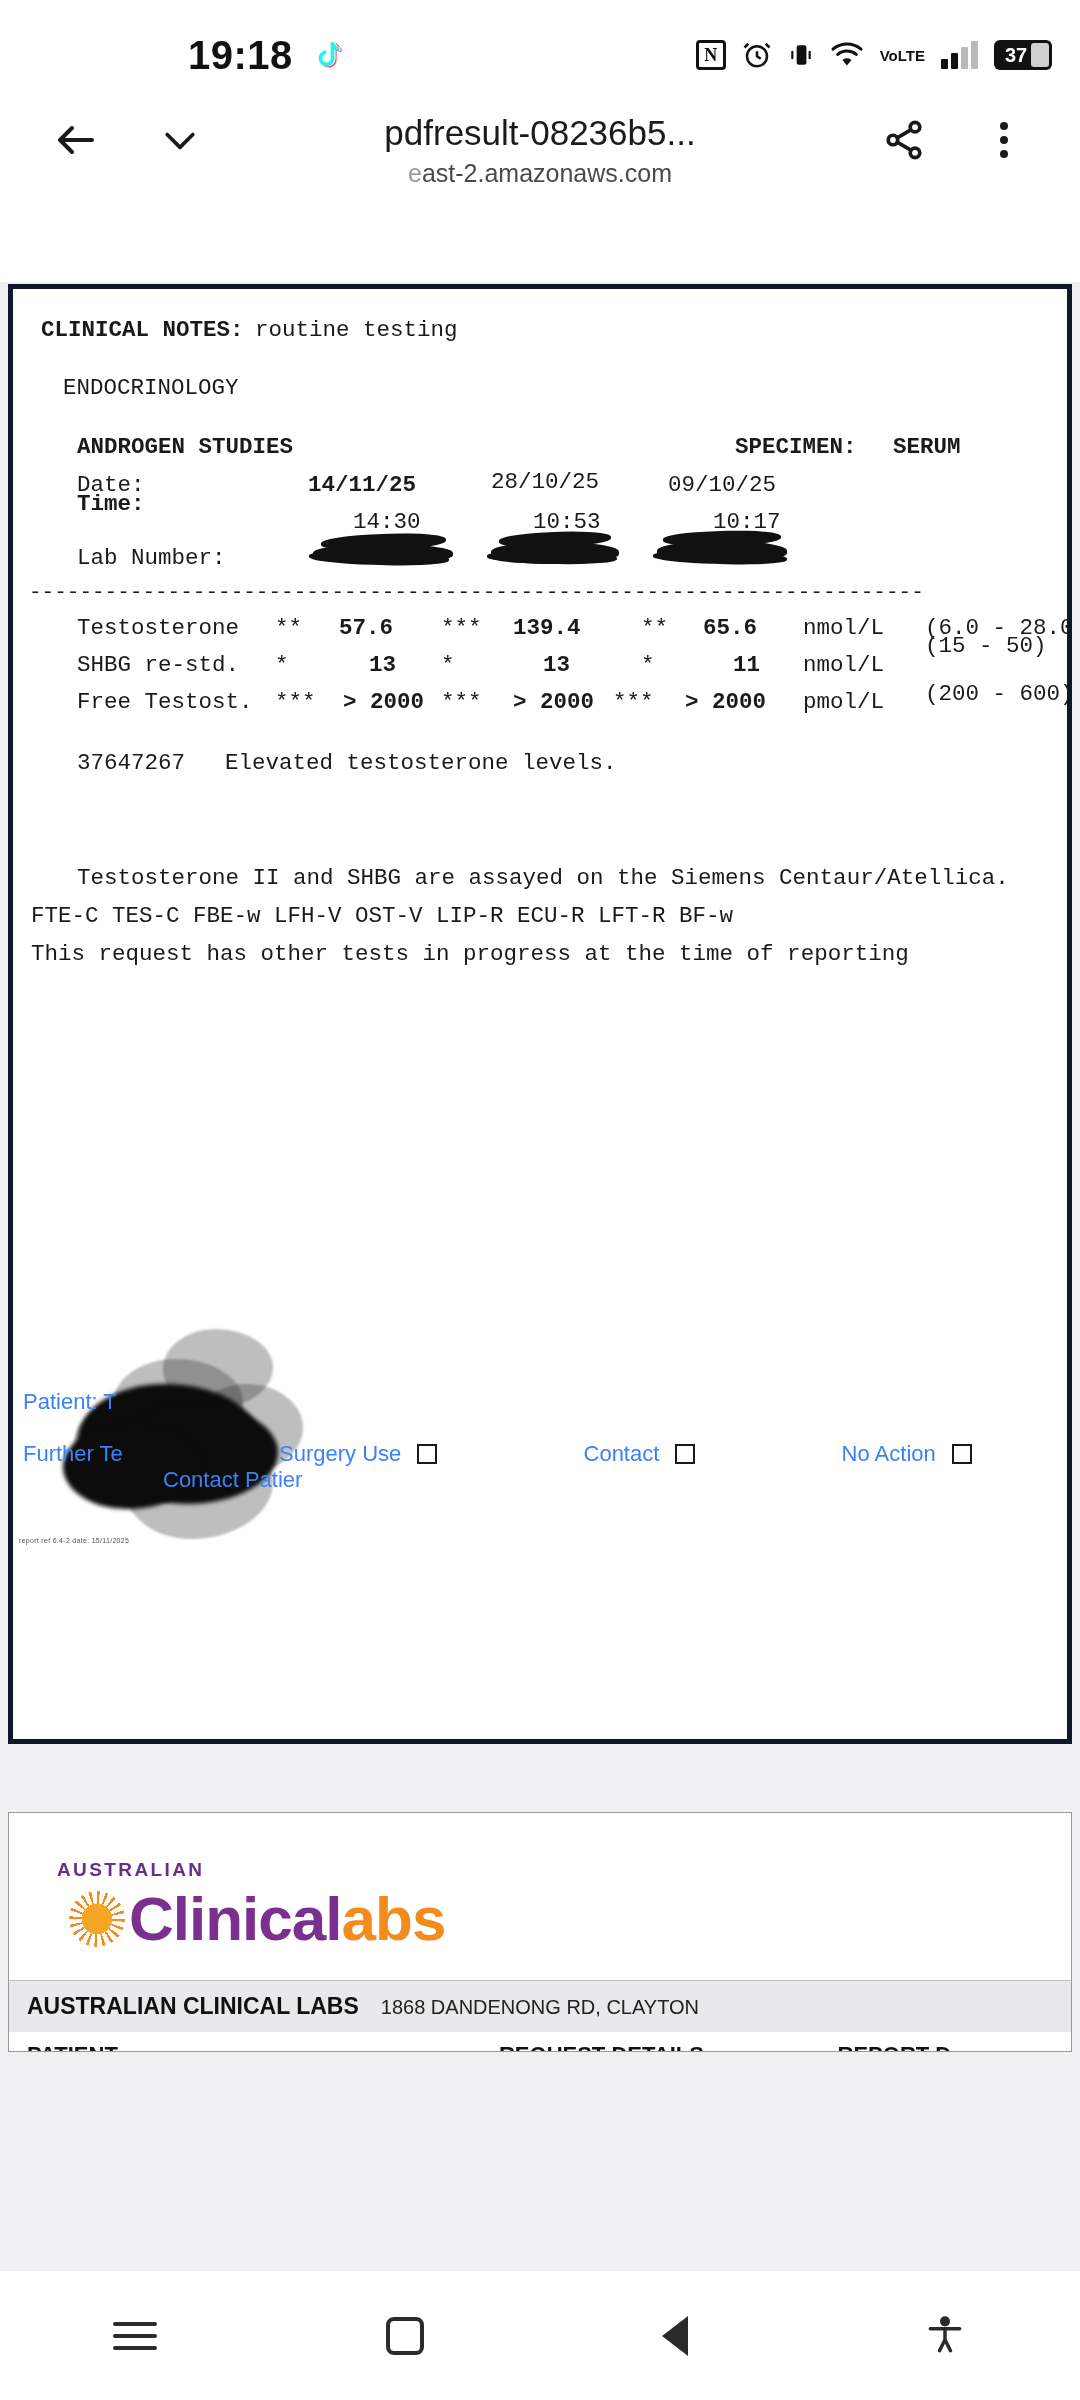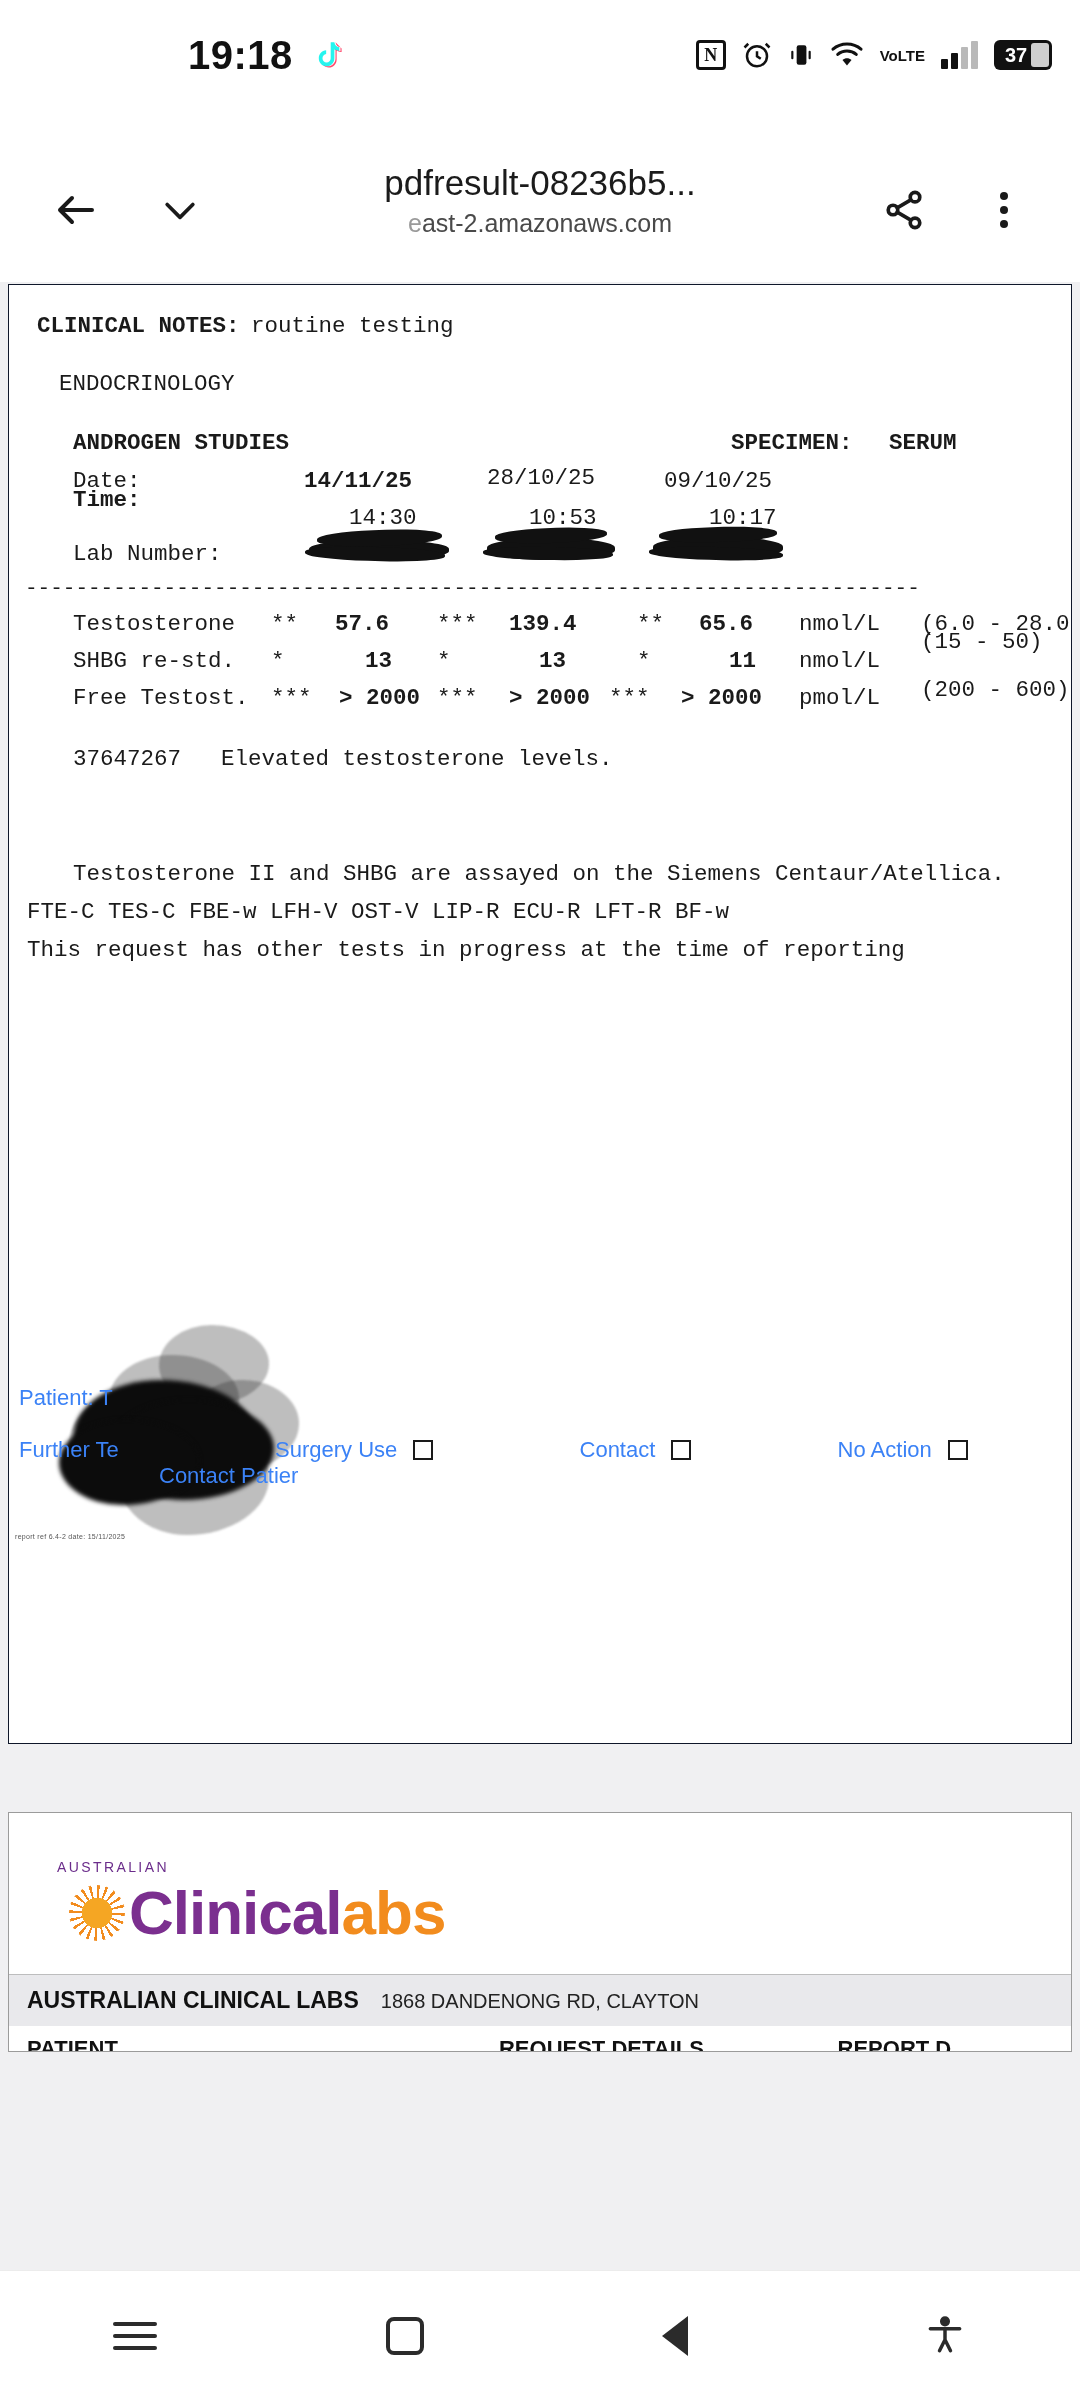--- a/index.html
+++ b/index.html
@@ -59,21 +59,21 @@
   .signal i { width: 7px; background: #111; display: block; border-radius: 1px; }
   .signal i:nth-child(1) { height: 10px; }
   .signal i:nth-child(2) { height: 16px; }
   .signal i:nth-child(3) { height: 22px; background: #b9b9b9; }
   .signal i:nth-child(4) { height: 28px; background: #b9b9b9; }
 
   
   .appbar {
     height: 130px;
     display: flex;
-    align-items: flex-end;
+    align-items: flex-start;
     padding: 0 46px;
     position: relative;
   }
   .appbar .nav { display: flex; align-items: center; gap: 44px; }
   .icon-btn {
     width: 60px; height: 60px;
     display: flex; align-items: center; justify-content: center;
     color: #1a1a1a;
   }
   .titles {
@@ -102,21 +102,21 @@
   .doc-wrap {
     position: absolute;
     top: 282px; left: 0; right: 0; bottom: 130px;
     background: #f0f0f2;
     overflow: hidden;
   }
   .page1 {
     position: relative;
     margin: 2px 8px 0 8px;
     background: #fff;
-    border: 1px solid #0f172a;
+    border: 5px solid #0f172a;
     height: 1460px;
     overflow: hidden;
   }
   .mono {
     font-family: "Liberation Mono", monospace;
     font-size: 22.5px;
     color: #1a1a1a;
     white-space: pre;
     line-height: 38px;
   }
@@ -165,22 +165,22 @@
   .page2 {
     position: absolute;
     left: 8px; right: 8px;
     top: 1530px;
     height: 240px;
     background: #fff;
     border: 1px solid #9b9b9b;
     overflow: hidden;
   }
   .brand-aus {
-    font-size: 14px;
-    font-weight: 400;
+    font-size: 19px;
+    font-weight: 700;
     letter-spacing: 2.4px;
     color: #6b2d8b;
     margin: 46px 0 0 48px;
   }
   .brand-main {
     margin: 2px 0 0 48px;
     display: flex;
     align-items: baseline;
     font-size: 62px;
     font-weight: 700;

